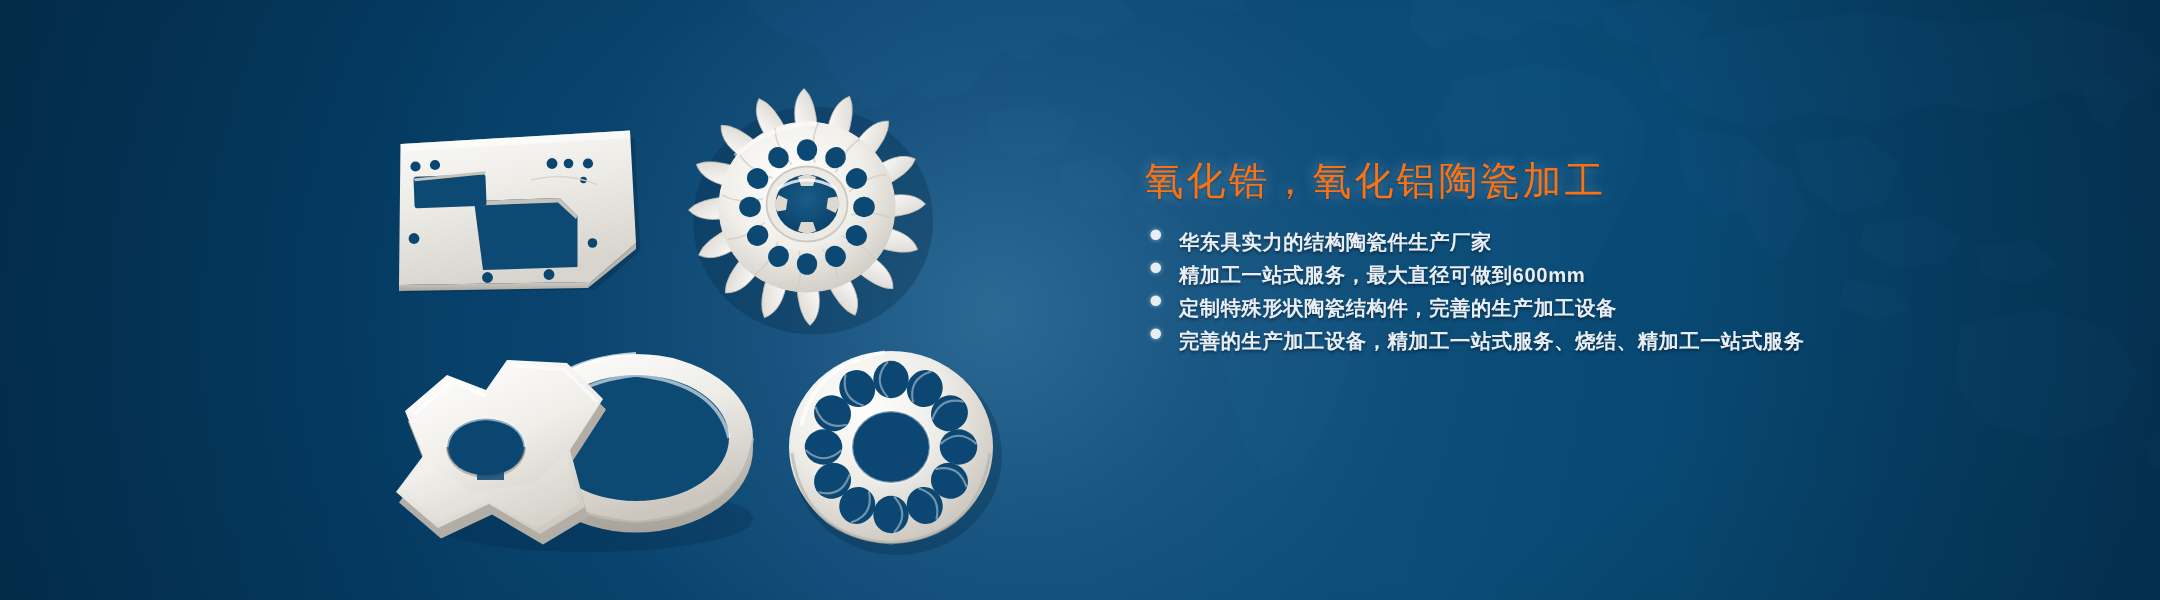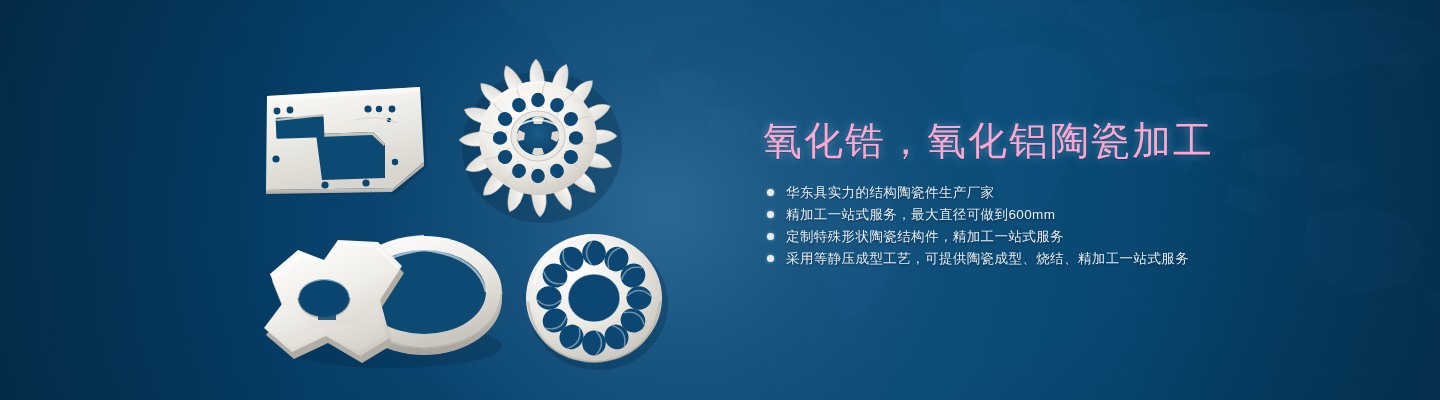--- a/index.html
+++ b/index.html
@@ -102,40 +102,41 @@
   .products svg { display: block; width: 100%; height: 100%; overflow: visible; }
 
   
   .copy {
     position: absolute;
     left: 763px;
     top: 104px;
     width: 560px;
   }
   .headline {
-    font-size: 39px;
+    font-size: 26px;
     line-height: 1.25;
-    color: #f9a8d4;
+    color: #f97316;
     letter-spacing: 2px;
     font-weight: normal;
-    margin: 13px 0 16px 0;
+    margin: 0 0 16px 0;
     text-shadow: 0 0 9px rgba(150,200,235,0.55), 0 1px 2px rgba(0,18,36,0.6);
     white-space: nowrap;
   }
   .bullets {
     list-style: none;
     margin: 0;
     padding: 0;
   }
   .bullet {
     display: flex;
-    align-items: center;
+    align-items: flex-start;
     height: 22px;
     margin: 0 0 0 4px;
     white-space: nowrap;
+    font-weight: bold;
   }
   .dot {
     flex: 0 0 auto;
     width: 7px;
     height: 7px;
     border-radius: 50%;
     background: #e9eef3;
     margin-right: 12px;
     box-shadow: 0 0 3px rgba(190,220,245,0.7);
   }
@@ -588,24 +589,24 @@
         <span class="bullet-text">华东具实力的结构陶瓷件生产厂家</span>
       </li>
 
       <li class="bullet">
         <span class="dot"></span>
         <span class="bullet-text">精加工一站式服务，最大直径可做到600mm</span>
       </li>
 
       <li class="bullet">
         <span class="dot"></span>
-        <span class="bullet-text">定制特殊形状陶瓷结构件，精加工一站式服务</span>
+        <span class="bullet-text">定制特殊形状陶瓷结构件，完善的生产加工设备</span>
       </li>
 
       <li class="bullet">
         <span class="dot"></span>
-        <span class="bullet-text">采用等静压成型工艺，可提供陶瓷成型、烧结、精加工一站式服务</span>
+        <span class="bullet-text">完善的生产加工设备，精加工一站式服务、烧结、精加工一站式服务</span>
       </li>
 
     </ul>
   </div>
 
 </div>
 
 </body></html>

